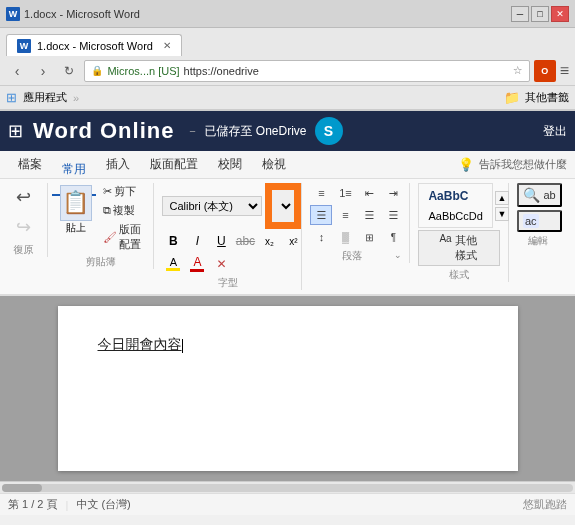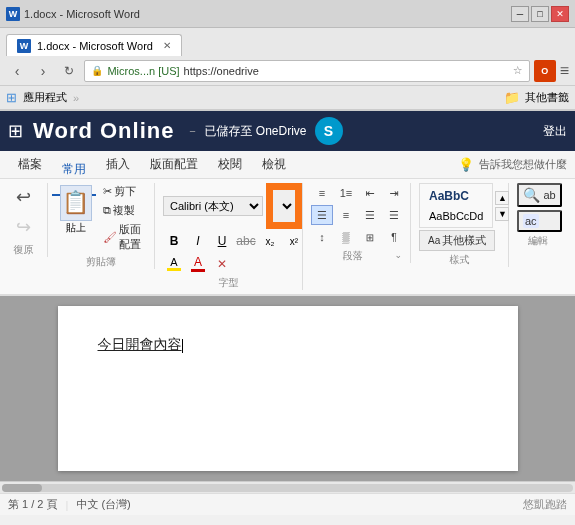--- a/index.html
+++ b/index.html
@@ -67,21 +67,21 @@
     .font-btn.italic { font-style: italic; }
     .font-btn.underline { text-decoration: underline; }
     .font-btn.strike { text-decoration: line-through; color: #888; }
     .font-btn.sub { font-size: 10px; }
     .font-btn.sup { font-size: 10px; vertical-align: super; }
     .para-row { display: flex; align-items: center; gap: 2px; }
     .para-btn { width: 22px; height: 20px; border: 1px solid transparent; background: transparent; cursor: pointer; display: flex; align-items: center; justify-content: center; font-size: 11px; color: #444; }
     .para-btn.active { background: #d0e4ff; border-color: #80a0dd; }
     .style-item { padding: 2px 6px; font-size: 11px; cursor: pointer; border: 1px solid transparent; border-radius: 2px; white-space: nowrap; }
     .style-item.heading { font-size: 13px; color: #1a3a6a; font-weight: bold; }
-    .other-styles-btn { display: flex; align-items: center; gap: 2px; cursor: pointer; font-size: 11px; color: #333; border: 1px solid #ccc; padding: 2px 8px; margin-top: 2px; }
+    .other-styles-btn { display: flex; align-items: flex-start; gap: 2px; cursor: pointer; font-size: 11px; color: #333; border: 1px solid #ccc; padding: 2px 20px; margin-top: 2px; }
     .edit-btn { display: flex; align-items: center; gap: 3px; padding: 2px 4px; cursor: pointer; font-size: 11px; color: #333; border-radius: 2px; }
 
     
     .doc-area { background: #a0a0a0; padding: 10px; display: flex; justify-content: center; overflow: auto; height: 185px; }
     .doc-page { background: white; width: 460px; min-height: 160px; box-shadow: 0 1px 4px rgba(0,0,0,0.3); padding: 30px 40px; position: relative; }
     .doc-content { font-size: 14px; color: #222; font-family: Calibri, 'Microsoft JhengHei', sans-serif; text-decoration: underline; }
     .cursor { display: inline-block; width: 1px; height: 1em; background: #000; vertical-align: text-bottom; animation: blink 1s step-end infinite; }
     @keyframes blink { 0%,100%{opacity:1} 50%{opacity:0} }
 
     

